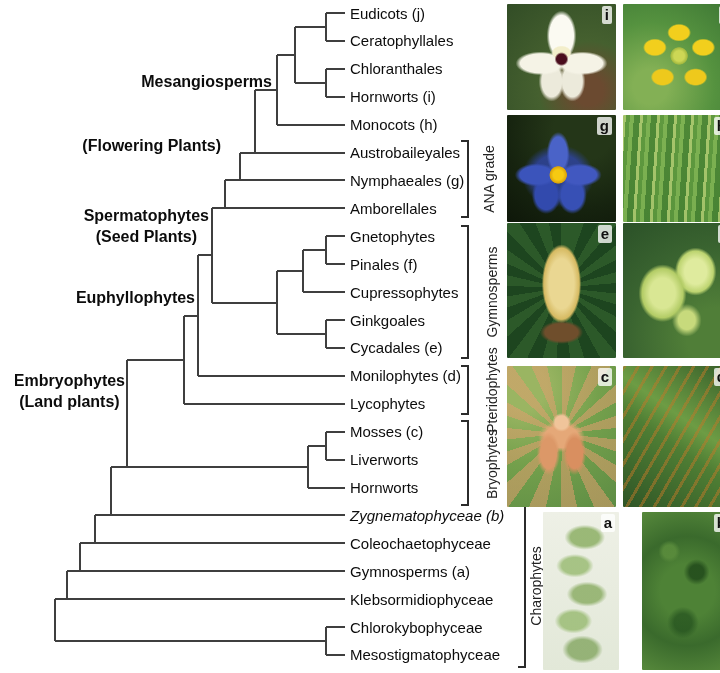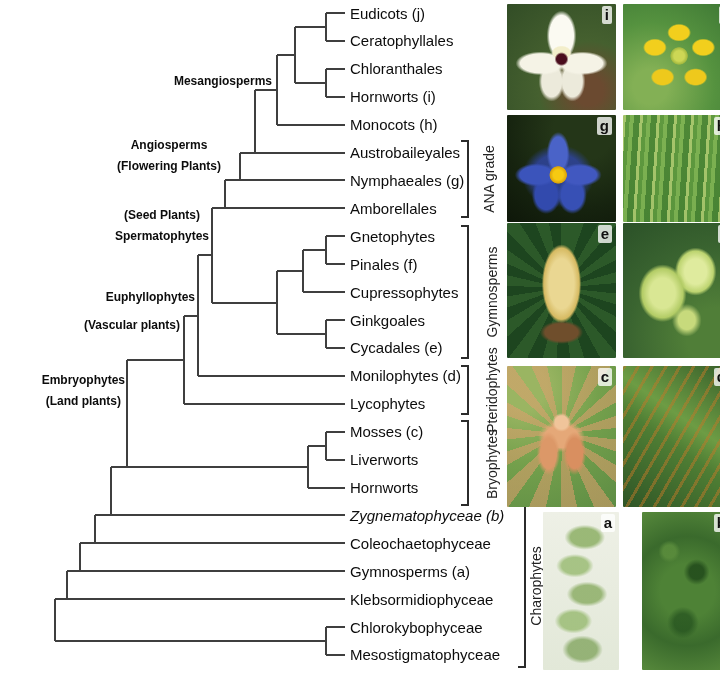--- a/index.html
+++ b/index.html
@@ -1,20 +1,20 @@
 <!DOCTYPE html>
 <html><head>
 <meta charset="utf-8">
 <style>
   html,body{margin:0;padding:0;background:#ffffff;}
   #stage{position:relative;width:720px;height:673px;background:#fff;overflow:hidden;
          font-family:"Liberation Sans","DejaVu Sans",sans-serif;margin-left:15px;}
   #tree-svg{position:absolute;left:0;top:0;}
   .tip-label{position:absolute;font-size:15px;line-height:19px;color:#0c0c0c;white-space:nowrap;}
-  .clade-label{position:absolute;font-size:12px;font-weight:bold;line-height:21px;color:#0c0c0c;
+  .clade-label{position:absolute;font-size:16px;font-weight:bold;line-height:21px;color:#0c0c0c;
                text-align:center;white-space:nowrap;}
   .vlabel{position:absolute;width:140px;height:22px;display:flex;align-items:center;justify-content:center;
           transform:rotate(-90deg);font-size:14px;color:#222;white-space:nowrap;}
   .photo{position:absolute;border-radius:1px;}
   .badge{position:absolute;top:2px;right:4px;font-size:15px;font-weight:600;line-height:18px;color:#101010;
          background:rgba(255,255,255,0.78);padding:0 3px;border-radius:2px;}
   
   .ph-i{background:
     radial-gradient(circle 7px at 50% 52%, #4a0d1d 0 5px, rgba(74,13,29,0) 7px),
     radial-gradient(ellipse 14px 10px at 50% 46%, #f3eecb 0 60%, rgba(243,238,203,0) 72%),
@@ -227,32 +227,30 @@
       <div class="tip-label" style="left: 335px; top: 561.76px;">Gymnosperms (a)</div>
       <div class="tip-label" style="left: 335px; top: 589.673px;">Klebsormidiophyceae</div>
       <div class="tip-label" style="left: 335px; top: 617.586px;">Chlorokybophyceae</div>
       <div class="tip-label" style="left: 335px; top: 645.499px;">Mesostigmatophyceae</div>
     </div>
   <div id="clades-layer">
       <div class="clade-label" style="right: 463px; top: 70.5px;">
         <div>Mesangiosperms</div>
       </div>
       <div class="clade-label" style="right: 514px; top: 135px;">
-        <div>Angiosperms</div>
         <div>(Flowering Plants)</div>
       </div>
       <div class="clade-label" style="right: 526px; top: 205px;">
+        <div>Spermatophytes</div>
         <div>(Seed Plants)</div>
-        <div>Spermatophytes</div>
       </div>
       <div class="clade-label" style="right: 540px; top: 286.5px;">
         <div>Euphyllophytes</div>
       </div>
       <div class="clade-label" style="right: 555px; top: 315px;">
-        <div>(Vascular plants)</div>
       </div>
       <div class="clade-label" style="right: 610px; top: 370px;">
         <div>Embryophytes</div>
         <div>(Land plants)</div>
       </div>
     </div>
   <div id="vlabels-layer">
       <div class="vlabel" style="left: 404px; top: 168px;">ANA grade</div>
       <div class="vlabel" style="left: 407px; top: 281px;">Gymnosperms</div>
       <div class="vlabel" style="left: 407px; top: 379px;">Pteridophytes</div>

